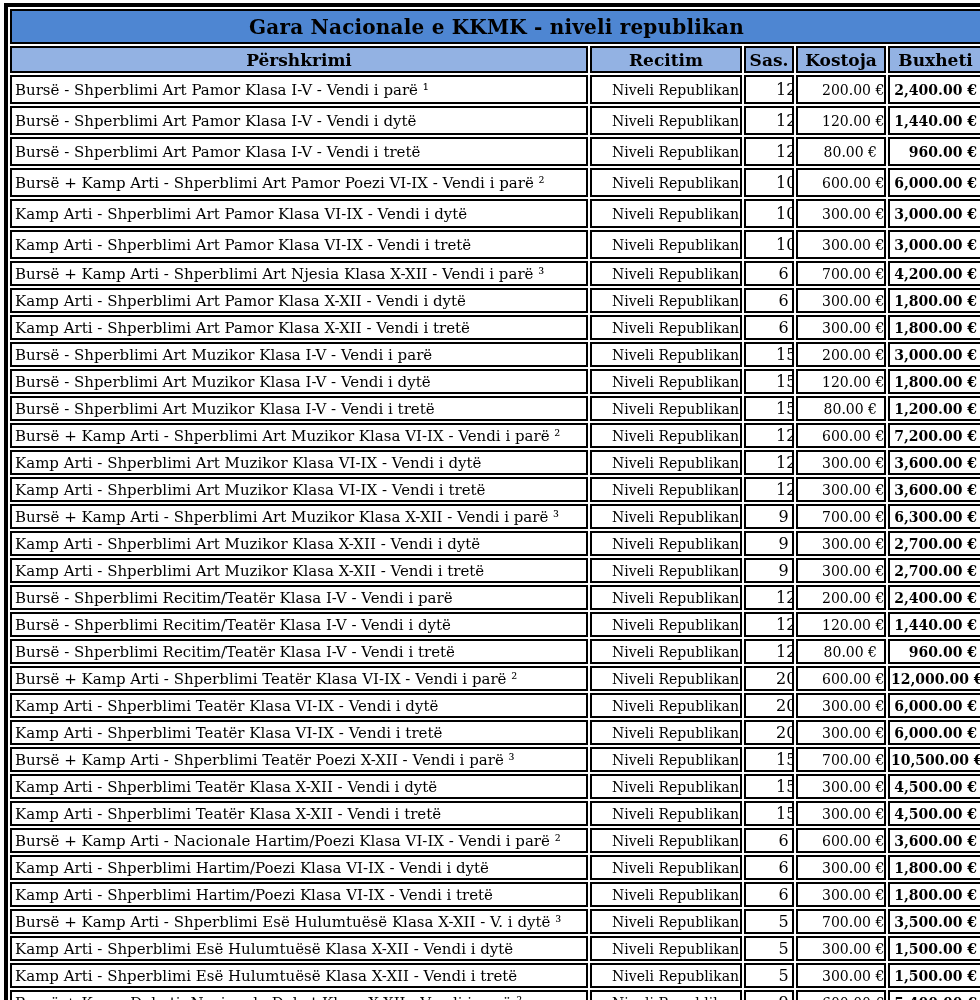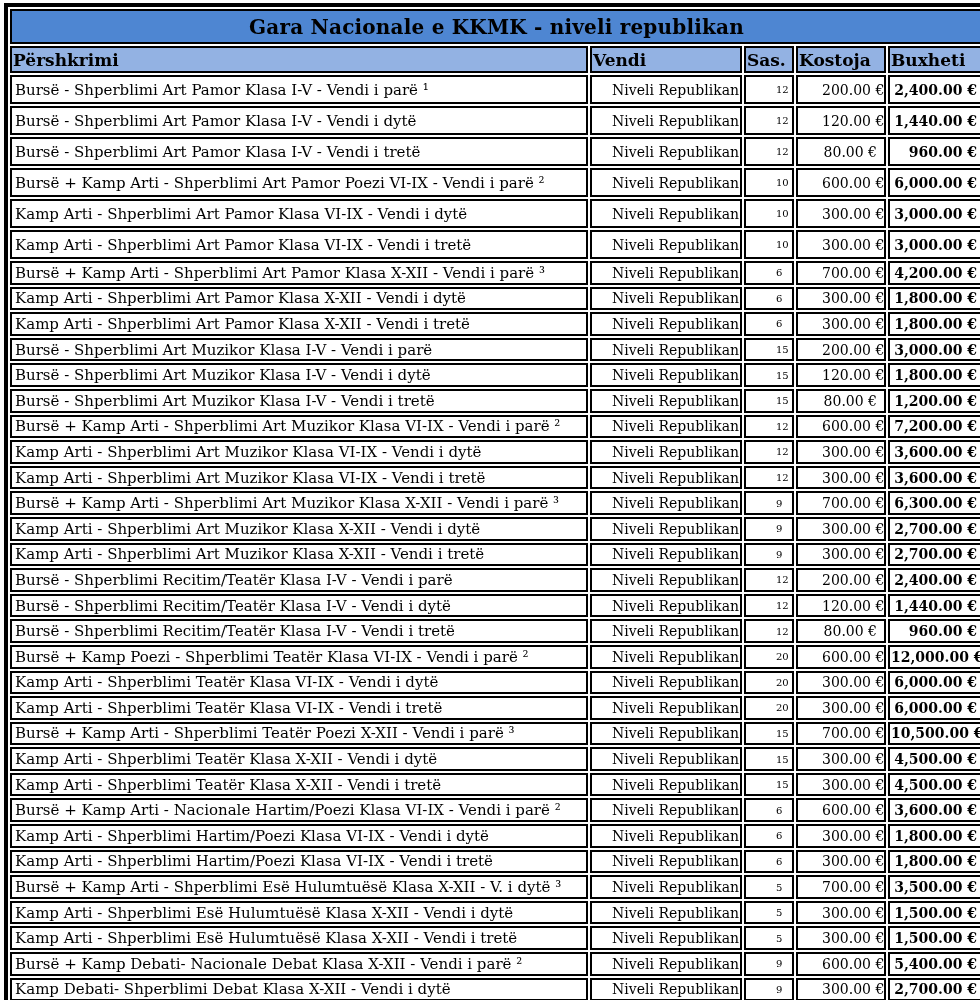--- a/index.html
+++ b/index.html
@@ -14,26 +14,26 @@
   }
   td{
     border:2px solid #000;overflow:hidden;white-space:nowrap;
     box-sizing:content-box;vertical-align:middle;
   }
   .title-cell{
     background:#4e86d2;text-align:center;font-weight:bold;
     font-size:20px;height:29px;letter-spacing:.2px;
   }
   .header-cell{
-    background:#93b2e3;font-weight:bold;
+    background:#93b2e3;text-align:center;font-weight:bold;
     font-size:17px;height:21px;
   }
   .td-desc{font-size:15px;text-align:left;padding:0 3px;}
   .td-njesia{font-size:14px;text-align:right;}
-  .td-sas{font-size:10px;text-align:left;padding-left:30px;}
+  .td-sas{font-size:16px;text-align:center;padding-left:30px;}
   .td-kostoja{font-size:14px;text-align:right;padding-right:7px;padding-left:24px;}
   .td-buxheti{font-size:14px;text-align:right;padding-right:4px;font-weight:bold;}
   .row-tall td{height:23px;margin-top:44px;}
   .row-short td{height:17.6px;}
 </style>
 </head>
 <body>
 
 <div class="page">
   <table>
@@ -43,21 +43,21 @@
       <col style="width:50px">
       <col style="width:90px">
       <col style="width:95px">
     </colgroup>
     <thead>
       <tr>
         <td colspan="5" class="title-cell">Gara Nacionale e KKMK - niveli republikan</td>
       </tr>
       <tr>
         <td class="header-cell">Përshkrimi</td>
-        <td class="header-cell">Vendi</td>
+        <td class="header-cell">Recitim</td>
         <td class="header-cell">Sas.</td>
         <td class="header-cell">Kostoja</td>
         <td class="header-cell">Buxheti</td>
       </tr>
     </thead>
     <tbody>
         <tr class="row-tall">
           <td class="td-desc">Bursë - Shperblimi Art Pamor Klasa I-V - Vendi i parë ¹</td>
           <td class="td-njesia">Niveli Republikan</td>
           <td class="td-sas">12</td>
@@ -93,21 +93,21 @@
           <td class="td-buxheti">3,000.00 €</td>
         </tr>
         <tr class="row-tall">
           <td class="td-desc">Kamp Arti - Shperblimi Art Pamor Klasa VI-IX - Vendi i tretë</td>
           <td class="td-njesia">Niveli Republikan</td>
           <td class="td-sas">10</td>
           <td class="td-kostoja">300.00 €</td>
           <td class="td-buxheti">3,000.00 €</td>
         </tr>
         <tr class="row-short">
-          <td class="td-desc">Bursë + Kamp Arti - Shperblimi Art Pamor Klasa X-XII - Vendi i parë ³</td>
+          <td class="td-desc">Bursë + Kamp Arti - Shperblimi Art Njesia Klasa X-XII - Vendi i parë ³</td>
           <td class="td-njesia">Niveli Republikan</td>
           <td class="td-sas">6</td>
           <td class="td-kostoja">700.00 €</td>
           <td class="td-buxheti">4,200.00 €</td>
         </tr>
         <tr class="row-short">
           <td class="td-desc">Kamp Arti - Shperblimi Art Pamor Klasa X-XII - Vendi i dytë</td>
           <td class="td-njesia">Niveli Republikan</td>
           <td class="td-sas">6</td>
           <td class="td-kostoja">300.00 €</td>
@@ -198,21 +198,21 @@
           <td class="td-buxheti">1,440.00 €</td>
         </tr>
         <tr class="row-short">
           <td class="td-desc">Bursë - Shperblimi Recitim/Teatër Klasa I-V - Vendi i tretë</td>
           <td class="td-njesia">Niveli Republikan</td>
           <td class="td-sas">12</td>
           <td class="td-kostoja">80.00 €</td>
           <td class="td-buxheti">960.00 €</td>
         </tr>
         <tr class="row-short">
-          <td class="td-desc">Bursë + Kamp Poezi - Shperblimi Teatër Klasa VI-IX - Vendi i parë ²</td>
+          <td class="td-desc">Bursë + Kamp Arti - Shperblimi Teatër Klasa VI-IX - Vendi i parë ²</td>
           <td class="td-njesia">Niveli Republikan</td>
           <td class="td-sas">20</td>
           <td class="td-kostoja">600.00 €</td>
           <td class="td-buxheti">12,000.00 €</td>
         </tr>
         <tr class="row-short">
           <td class="td-desc">Kamp Arti - Shperblimi Teatër Klasa VI-IX - Vendi i dytë</td>
           <td class="td-njesia">Niveli Republikan</td>
           <td class="td-sas">20</td>
           <td class="td-kostoja">300.00 €</td>

